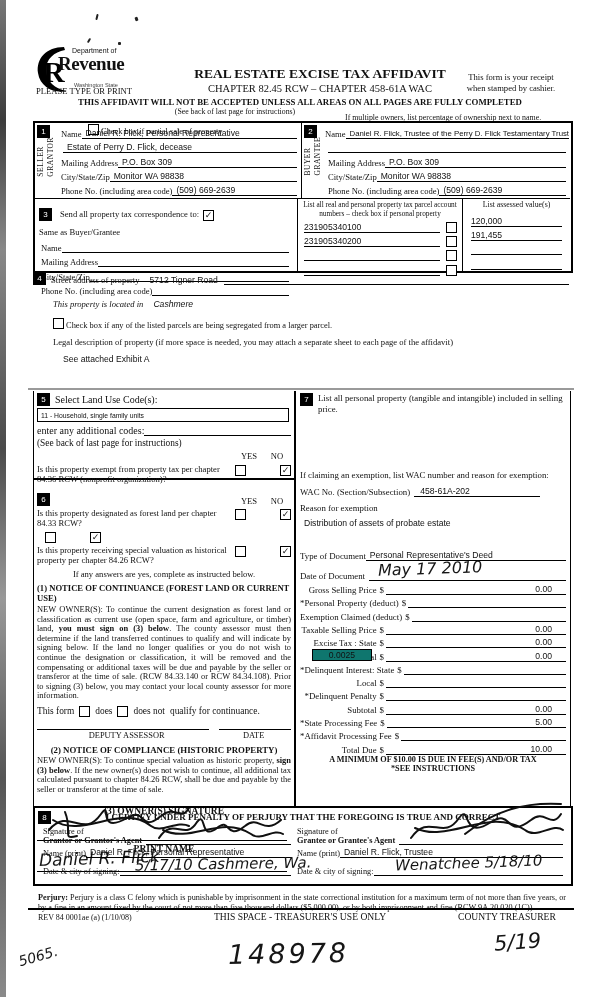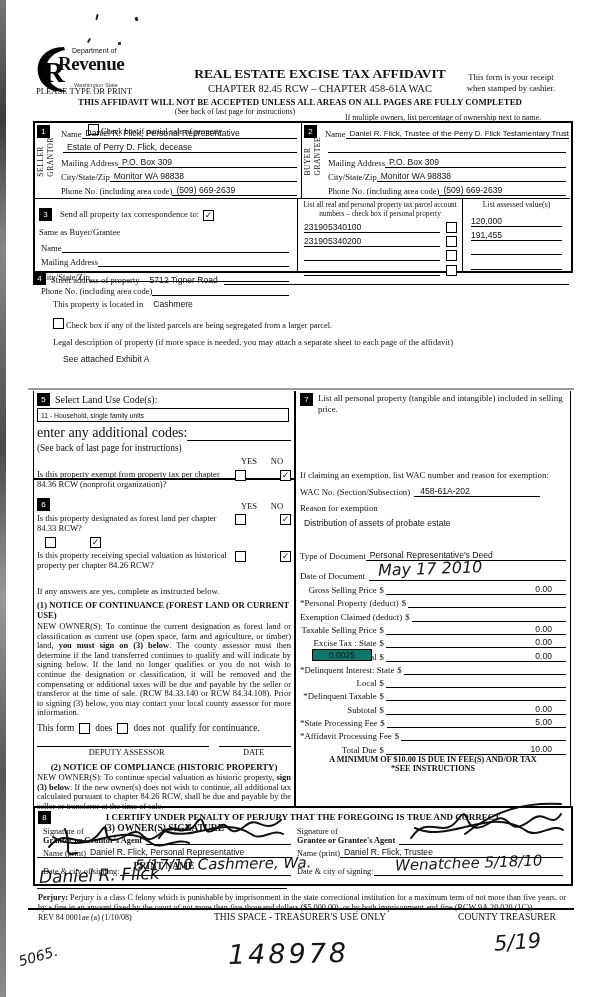--- a/index.html
+++ b/index.html
@@ -234,21 +234,21 @@
     </div>
   </div>
 
   <div class="abs sec4">
     <div style="display:flex;align-items:flex-end;">
       <span class="sq" style="margin-right:5px;">4</span>
       <span class="lbl">Street address of property</span>
       <span class="typed" style="margin:0 6px 0 10px;">5712 Tigner Road</span>
       <span class="fl" style="flex:1;height:10px;"></span>
     </div>
-    <div style="margin:8px 0 0 20px;">
+    <div style="margin:8px 0 0 20px;font-style:italic;">
       <span class="lbl">This property is located in</span>
       <span class="typed" style="margin-left:6px;">Cashmere</span>
     </div>
     <div style="margin:7px 0 0 20px;font-size:8.4px;">
       <span class="cb"></span>
       <span>Check box if any of the listed parcels are being segregated from a larger parcel.</span>
     </div>
     <div style="margin:7px 0 0 20px;font-size:8.6px;">Legal description of property (if more space is needed, you may attach a separate sheet to each page of the affidavit)</div>
     <div class="typed" style="margin:7px 0 0 30px;">See attached Exhibit A</div>
   </div>
@@ -259,21 +259,21 @@
     <div class="middiv"></div>
     <div class="sec5line"></div>
 
     <div class="midL">
       <div style="display:flex;align-items:center;">
         <span class="sq" style="margin-right:5px;">5</span>
         <span style="font-size:10px;">Select Land Use Code(s):</span>
       </div>
       <div class="codebox sans">11 - Household, single family units</div>
       <div style="display:flex;align-items:flex-end;margin-top:3px;">
-        <span style="font-size:14px;white-space:nowrap;">enter any additional codes:</span>
+        <span style="font-size:10px;white-space:nowrap;">enter any additional codes:</span>
         <span class="fl" style="flex:1;height:10px;"></span>
       </div>
       <div style="font-size:9.4px;margin-top:2px;">(See back of last page for instructions)</div>
       <div class="ynhead" style="margin-top:3px;">
         <span>YES</span>
           <span>NO</span>
       </div>
       <div class="qrow">
         <span class="qtext">Is this property exempt from property tax per chapter 84.36 RCW (nonprofit organization)?</span>
         <span class="qboxes">
@@ -302,21 +302,21 @@
             <span class="cb">✓</span>
           </span>
       </div>
       <div class="qrow">
         <span class="qtext">Is this property receiving special valuation as historical property per chapter 84.26 RCW?</span>
         <span class="qboxes">
             <span class="cb"></span>
             <span class="cb">✓</span>
           </span>
       </div>
-      <div style="font-size:8.6px;margin-top:16px;">If any answers are yes, complete as instructed below.</div>
+      <div style="font-size:8.6px;margin-top:4px;text-align:center;">If any answers are yes, complete as instructed below.</div>
 
       <div class="b" style="font-size:8.6px;margin-top:4px;">(1) NOTICE OF CONTINUANCE  (FOREST LAND OR CURRENT USE)</div>
       <p class="body-sm"><span>NEW OWNER(S): To continue the current designation as forest land or classification as current use (open space, farm and agriculture, or timber) land, </span><span class="b">you must sign on (3) below</span><span>. The county assessor must then determine if the land transferred continues to qualify and will indicate by signing below. If the land no longer qualifies or you do not wish to continue the designation or classification, it will be removed and the compensating or additional taxes will be due and payable by the seller or transferor at the time of sale. (RCW 84.33.140 or RCW 84.34.108). Prior to signing (3) below, you may contact your local county assessor for more information.</span></p>
 
       <div style="font-size:9.4px;margin-top:5px;display:flex;align-items:center;gap:5px;">
         <span>This form</span>
         <span class="cb"></span>
         <span>does</span>
         <span class="cb"></span>
         <span>does not</span>
@@ -411,21 +411,21 @@
             <span class="mlabel">*Delinquent Interest: State</span>
             <span class="dollar">$</span>
             <span class="mline"></span>
           </div>
         <div class="mrow">
             <span class="mlabel">Local</span>
             <span class="dollar">$</span>
             <span class="mline"></span>
           </div>
         <div class="mrow">
-            <span class="mlabel">*Delinquent Taxable</span>
+            <span class="mlabel">*Delinquent Penalty</span>
             <span class="dollar">$</span>
             <span class="mline"></span>
           </div>
         <div class="mrow">
             <span class="mlabel">Subtotal</span>
             <span class="dollar">$</span>
             <span class="mline">0.00</span>
           </div>
         <div class="mrow">
             <span class="mlabel">*State Processing Fee</span>

